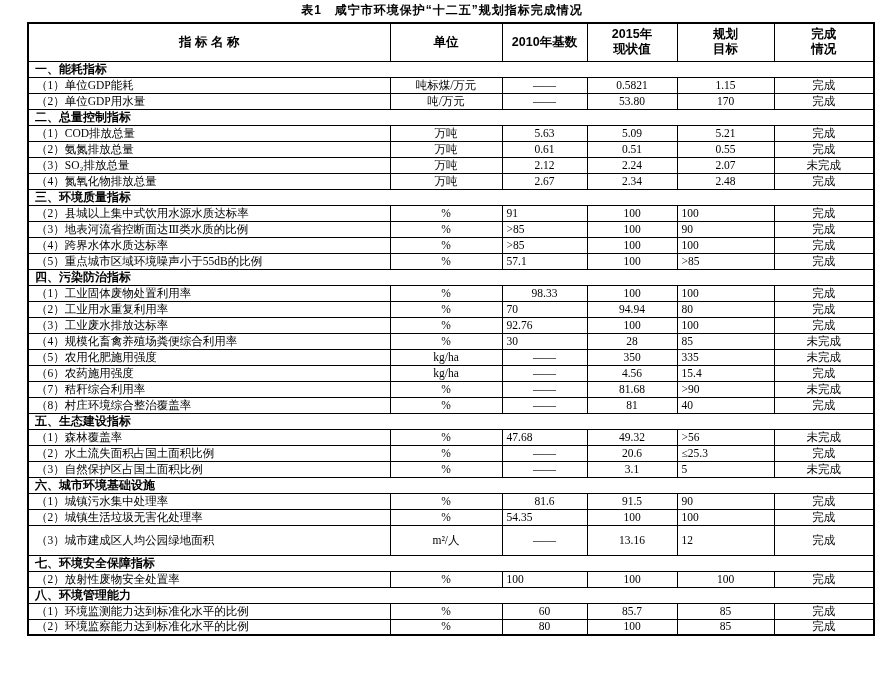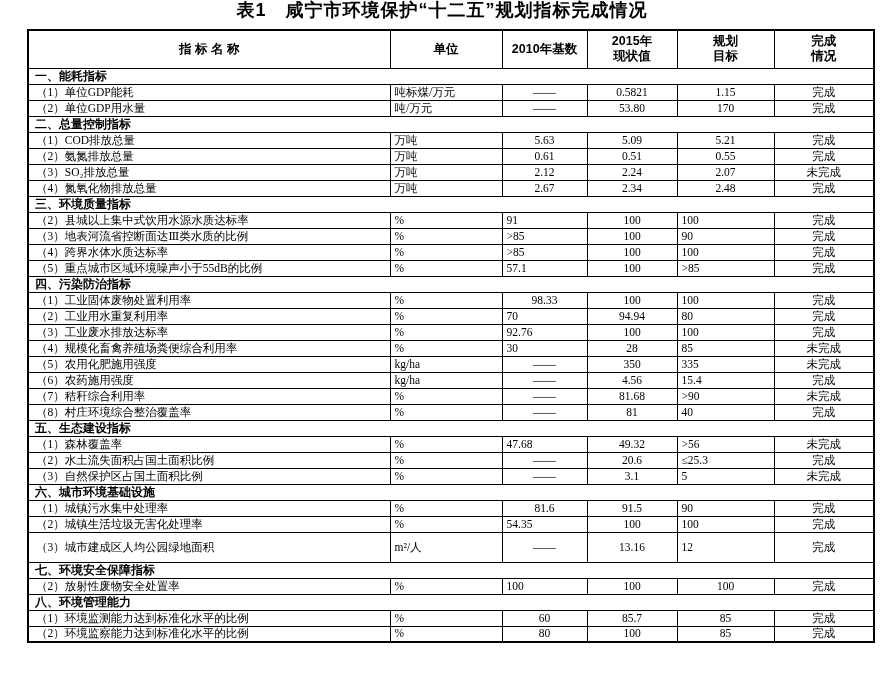--- a/index.html
+++ b/index.html
@@ -12,29 +12,29 @@
     font-family: "Liberation Serif", "DejaVu Serif", serif;
     overflow: hidden;
     box-sizing: border-box;
   }
   .doc-title {
     padding-top: 1px;
     width: 884px;
     text-align: center;
     font-family: "Liberation Sans", "DejaVu Sans", sans-serif;
     font-weight: bold;
-    font-size: 18px;
+    font-size: 12px;
     line-height: 18px;
     letter-spacing: 1px;
   }
   table.tbl {
     border-collapse: collapse;
     table-layout: fixed;
     margin-left: 27px;
-    margin-top: 10px;
+    margin-top: 3px;
     width: 846px;
     border: 2px solid #000;
   }
   .tbl th, .tbl td {
     border: 1px solid #000;
     box-sizing: border-box;
     padding: 0 4px;
     color: #000;
     overflow: hidden;
     white-space: nowrap;
@@ -56,21 +56,21 @@
     vertical-align: middle;
   }
   tr.section-row td.section-label {
     font-family: "Liberation Sans", "DejaVu Sans", sans-serif;
     font-weight: bold;
     font-size: 12px;
     text-align: left;
     padding-left: 6px;
   }
   td.c-name   { text-align: left; padding-left: 7px; }
-  td.c-unit   { }
+  td.c-unit   { text-align: center; }
   td.c-base   { text-align: center; }
   td.c-current{ text-align: center; }
   td.c-target { text-align: center; }
   td.c-status { text-align: center; }
   tr.tall td  { height: 30px; }
 </style>
 </head>
 <body>
 
 <div class="page">

